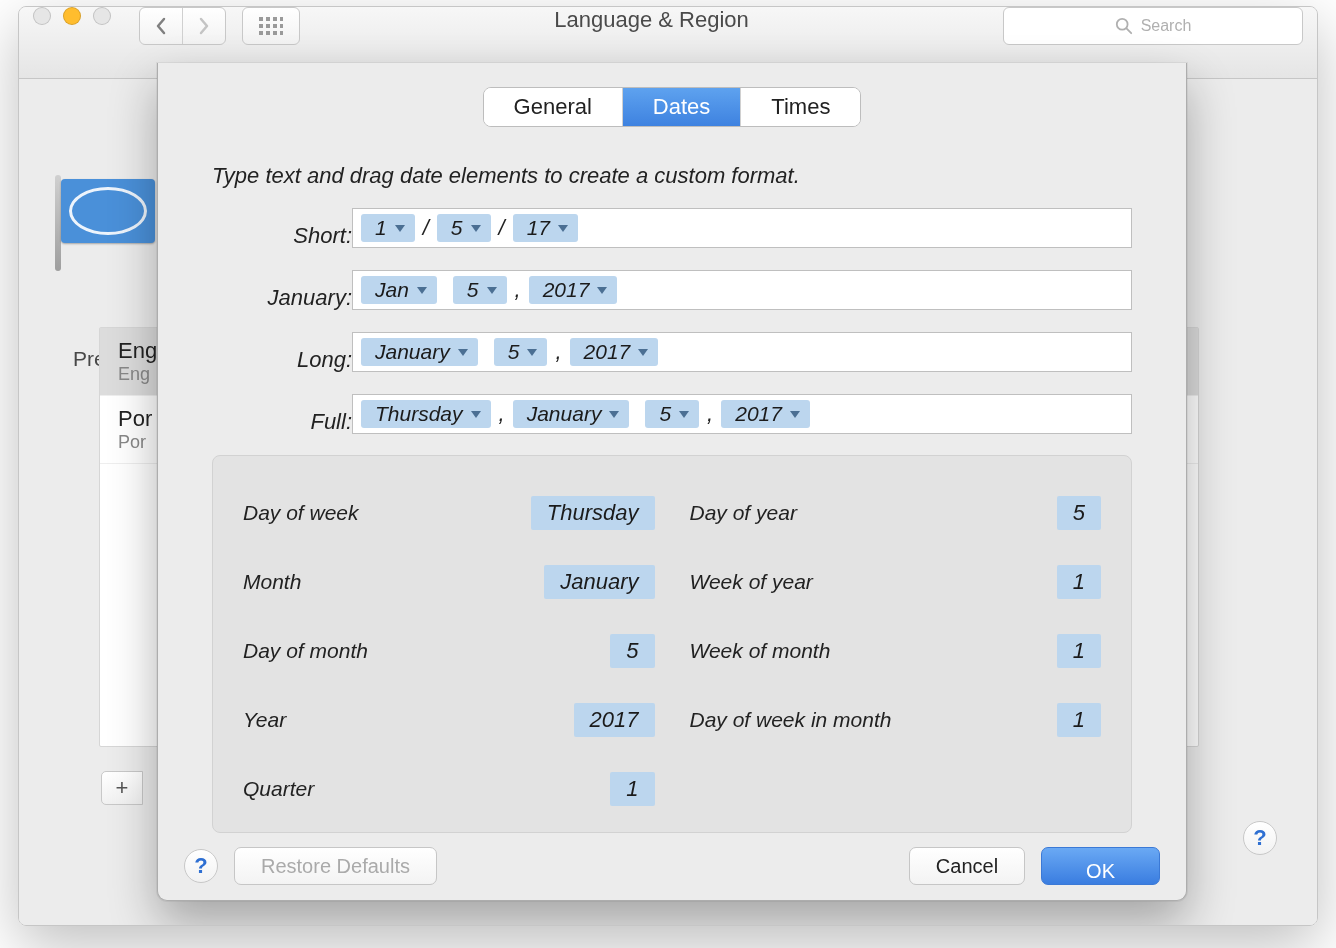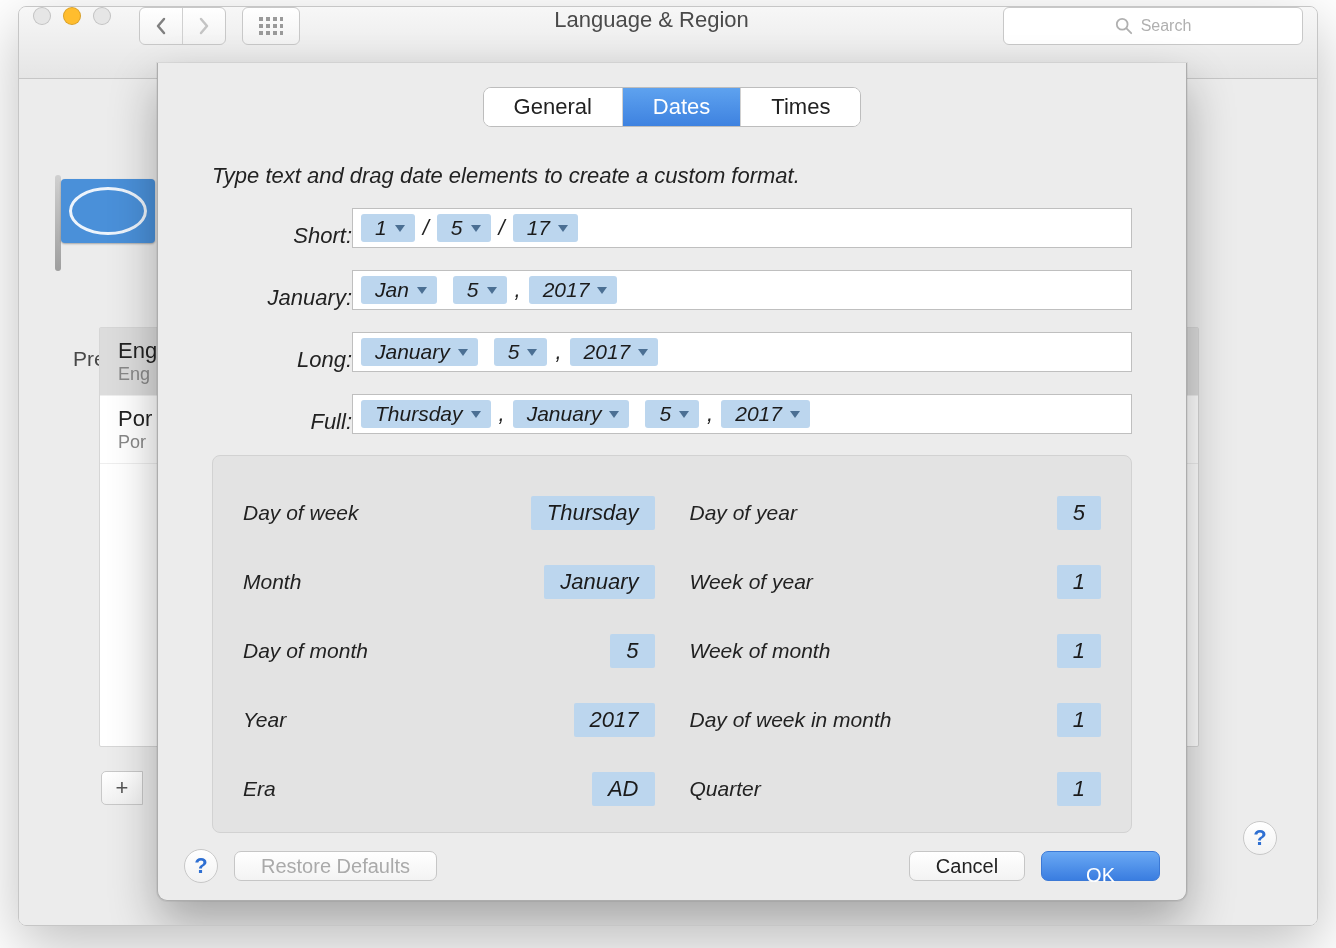--- a/index.html
+++ b/index.html
@@ -286,21 +286,21 @@
     width: 34px; height: 34px;
     border-radius: 50%;
     border: 1px solid #c8c8c8;
     background: linear-gradient(#ffffff,#f2f2f2);
     color: #2e6fd2;
     font-size: 22px;
     font-weight: 600;
     display: flex; align-items: center; justify-content: center;
   }
   .btn {
-    height: 30px;
+    height: 38px;
     border-radius: 7px;
     border: 1px solid #c6c6c6;
     background: linear-gradient(#ffffff,#f3f3f3);
     font-size: 20px;
     padding: 0 26px;
     color: #222;
   }
   .btn.disabled { color: #aaaaaa; }
   .btn.primary {
     background: linear-gradient(#6aa9f4,#3a7de0);
@@ -514,24 +514,20 @@
           <div class="elem-row">
             <span class="lbl">Year</span>
             <span class="chip">2017</span>
           </div>
           <div class="elem-row">
             <span class="lbl">Day of week in month</span>
             <span class="chip">1</span>
           </div>
 
           <div class="elem-row">
-            <span class="lbl">Era</span>
-            <span class="chip">AD</span>
-          </div>
-          <div class="elem-row">
             <span class="lbl">Quarter</span>
             <span class="chip">1</span>
           </div>
         </div>
       </div>
     </div>
 
     <div class="sheet-footer">
       <div class="help-btn">?</div>
       <button class="btn disabled">Restore Defaults</button>

